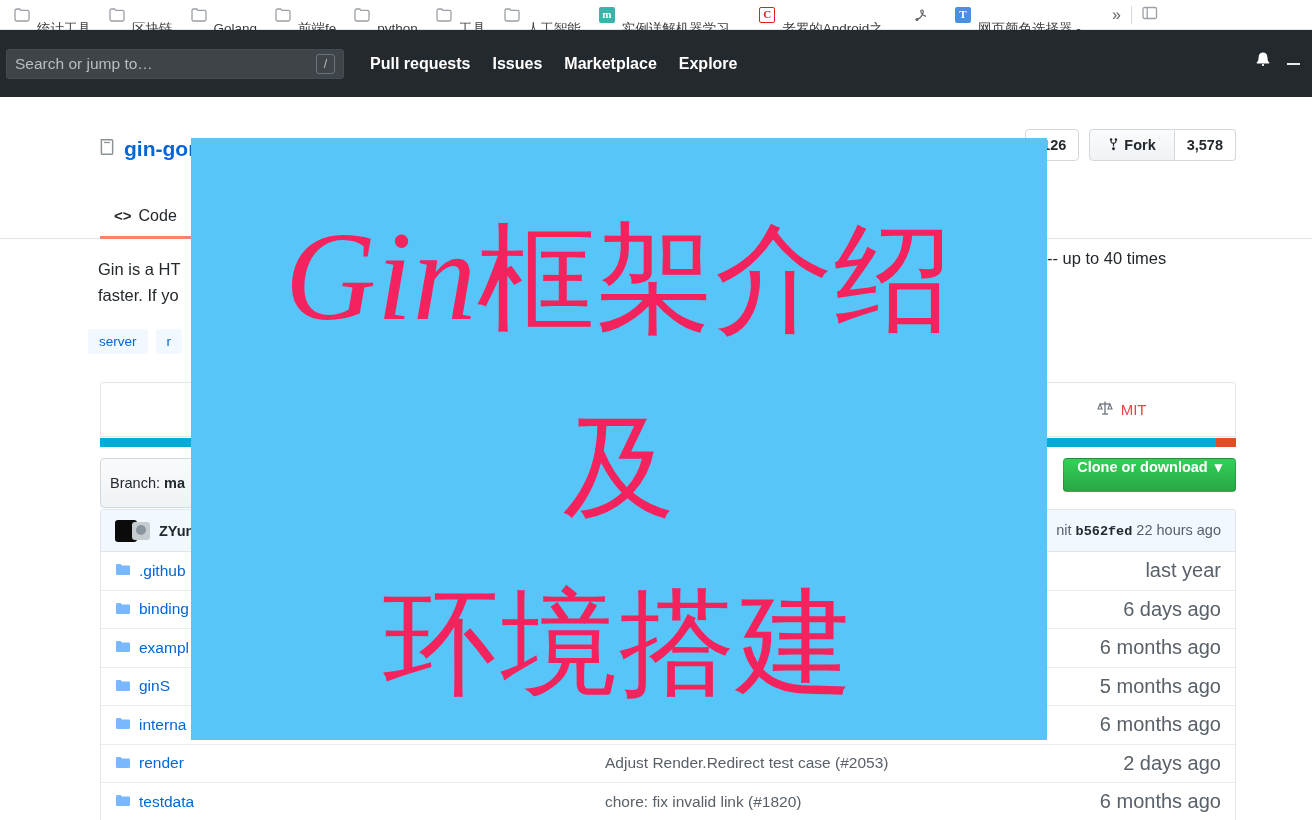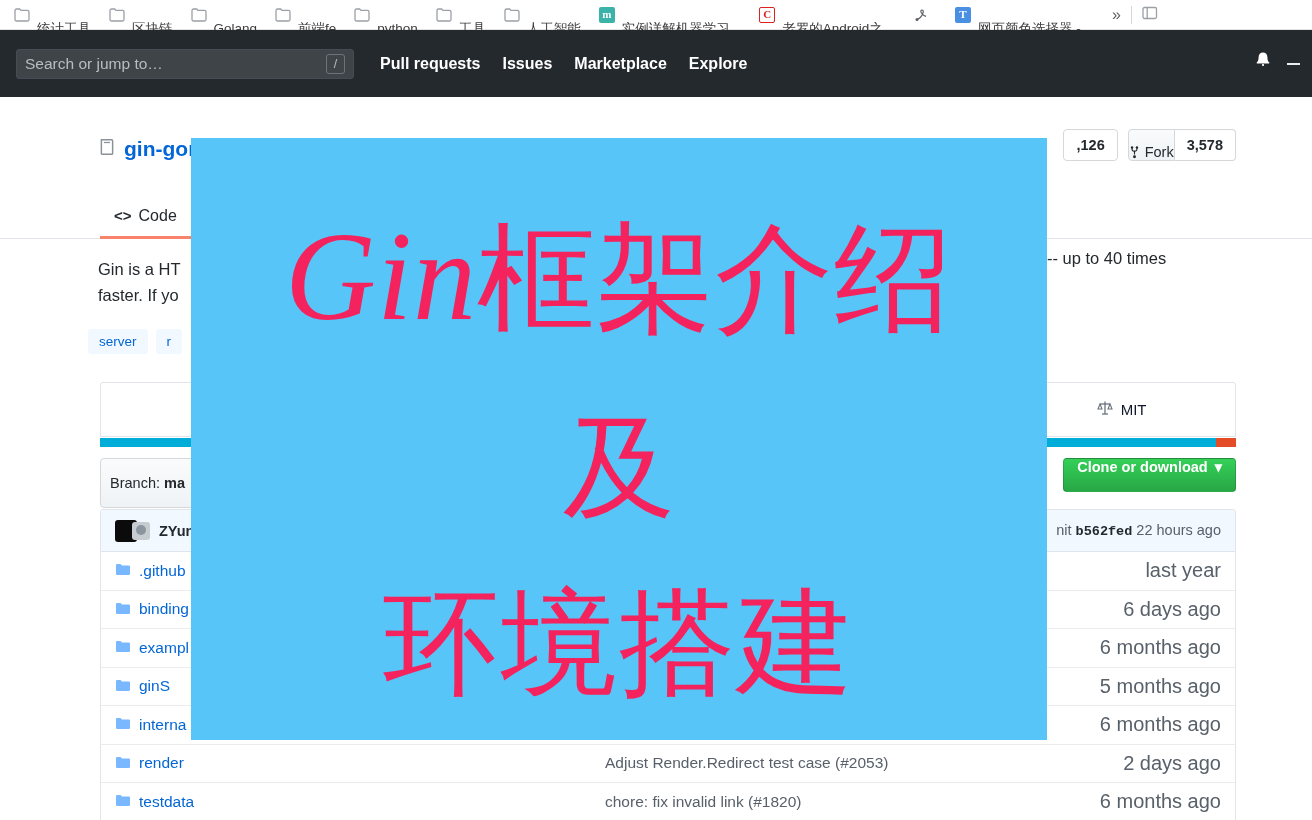--- a/index.html
+++ b/index.html
@@ -38,21 +38,21 @@
   .bm-sep { width:1px; height:18px; background:#d8d8d8; margin-right:10px;}
   .bm-end { display:flex; align-items:center;}
 
   
   .gh-header {
     position: absolute; top: 30px; left: 0; width: 1312px; height: 67px;
     background: #24292e;
     display: flex; align-items: center;
   }
   .gh-search {
-    margin-left: 16px;
+    margin-left: 6px;
     width: 338px; height: 30px;
     background: #3f4448;
     border: 1px solid #444d56;
     border-radius: 3px;
     display: flex; align-items: center;
     padding: 0 8px;
   }
   .gh-search-ph { color: #b7bdc2; font-size: 15.5px; flex: 1; }
   .slashkey {
     width: 19px; height: 20px; border: 1px solid #6a737d; border-radius: 3px;
@@ -71,23 +71,23 @@
   .repo-area { position: absolute; top: 97px; left: 0; width: 1312px; bottom: 0; background:#fff; }
   .repo-head {
     position: absolute; top: 40px; left: 98px; display:flex; align-items:center;
   }
   .repo-icon { color:#8a9197; font-size: 20px; margin-right: 8px; }
   .repo-name { color:#0366d6; font-size: 21px; font-weight: bold; }
 
   .repo-actions { position: absolute; top: 32px; right: 76px; display:flex; align-items:center; }
   .btn-group { display:flex; align-items:center; margin-left: 10px; }
   .btn-pill {
-    height: 32px; display:flex; align-items:flex-end; padding: 0 0;
+    height: 32px; display:flex; align-items:center; padding: 0 18px;
     border: 1px solid #d5d8da; background: linear-gradient(#fafbfc, #eff3f6);
-    font-size: 14.5px; font-weight: normal; color:#24292e; white-space:nowrap;
+    font-size: 14.5px; font-weight: bold; color:#24292e; white-space:nowrap;
   }
   .btn-pill.left { border-radius: 4px 0 0 4px; }
   .btn-count {
     height:32px; display:flex; align-items:center; padding: 0 12px;
     border:1px solid #d5d8da; border-left:none; border-radius:0 4px 4px 0;
     background:#fff; font-size:14.5px; font-weight:bold; color:#24292e;
   }
   .btn-count.solo { border-radius: 4px; border-left:1px solid #d5d8da; }
 
   
@@ -113,21 +113,21 @@
     background:#f1f8ff; color:#0366d6; font-size:13.5px;
     padding: 5px 11px; border-radius: 3px; white-space:nowrap;
   }
 
   
   .stats-box {
     position:absolute; top: 285px; left: 100px; width: 1136px; height: 55px;
     border: 1px solid #e1e4e8; border-radius: 3px 3px 0 0;
     display:flex; align-items:center;
   }
-  .stat { flex:1; display:flex; align-items:center; justify-content:center; gap:8px; font-size:15px; color:#0f172a; }
+  .stat { flex:1; display:flex; align-items:center; justify-content:center; gap:8px; font-size:15px; color:#ef4444; }
   .stat .sicon { color:#6a737d; font-size: 15px; }
   .stat b { font-weight:bold; }
   .langbar {
     position:absolute; top:341px; left:100px; width:1136px; height: 9px;
     display:flex;
   }
   .langbar span:nth-child(1){ background:#00ADD8; flex: 0 0 98.2%; }
   .langbar span:nth-child(2){ background:#e34c26; flex: 1; }
 
   

